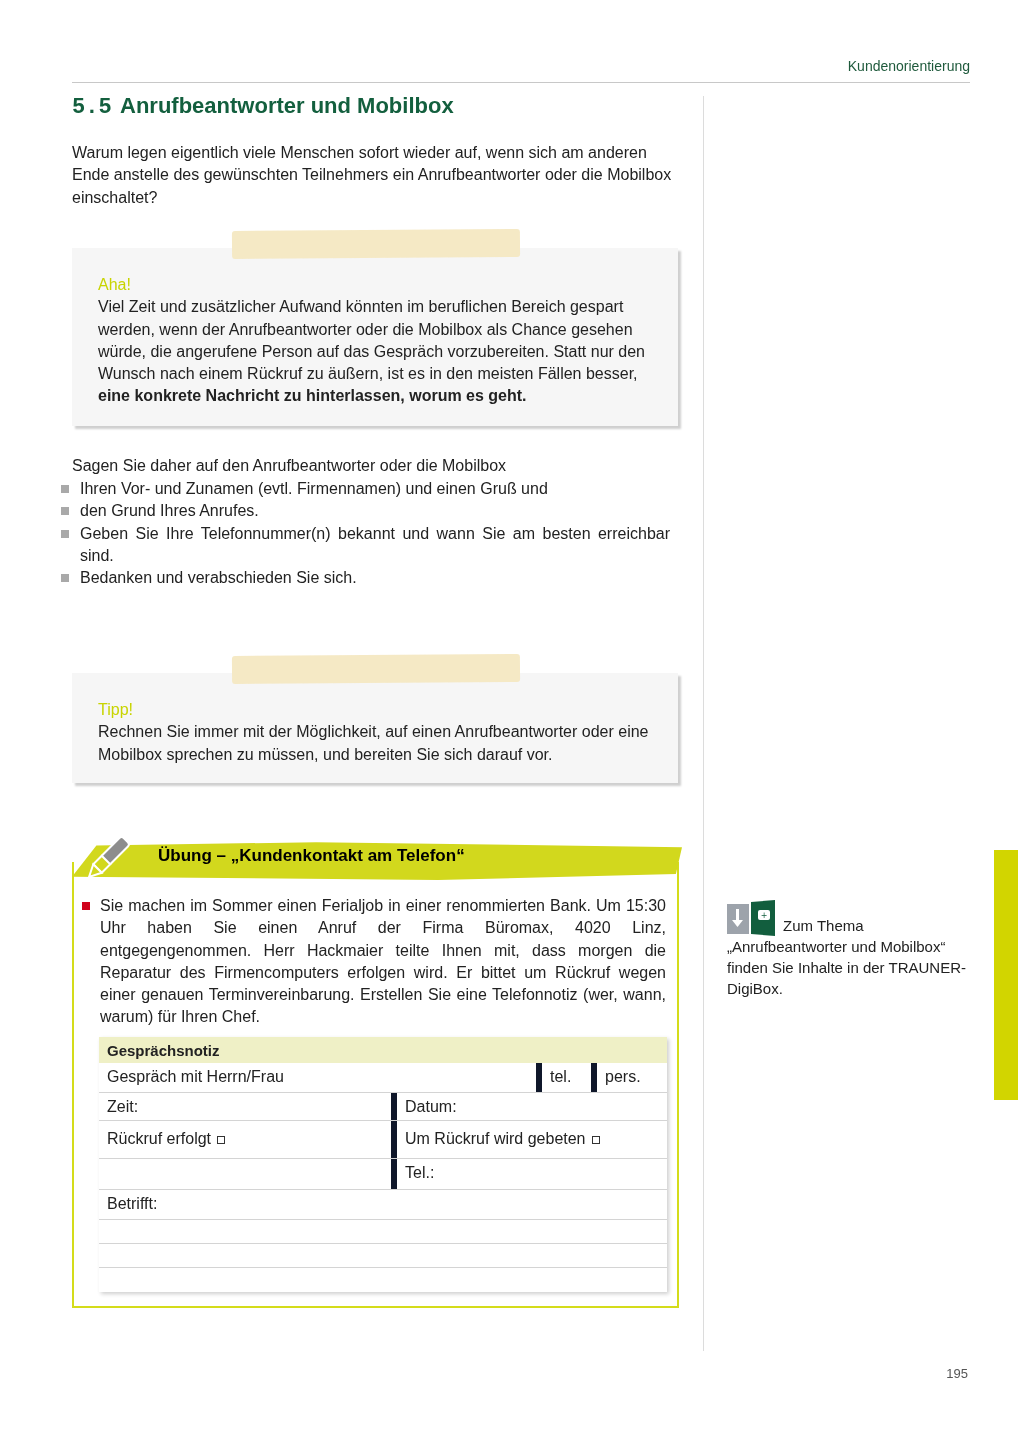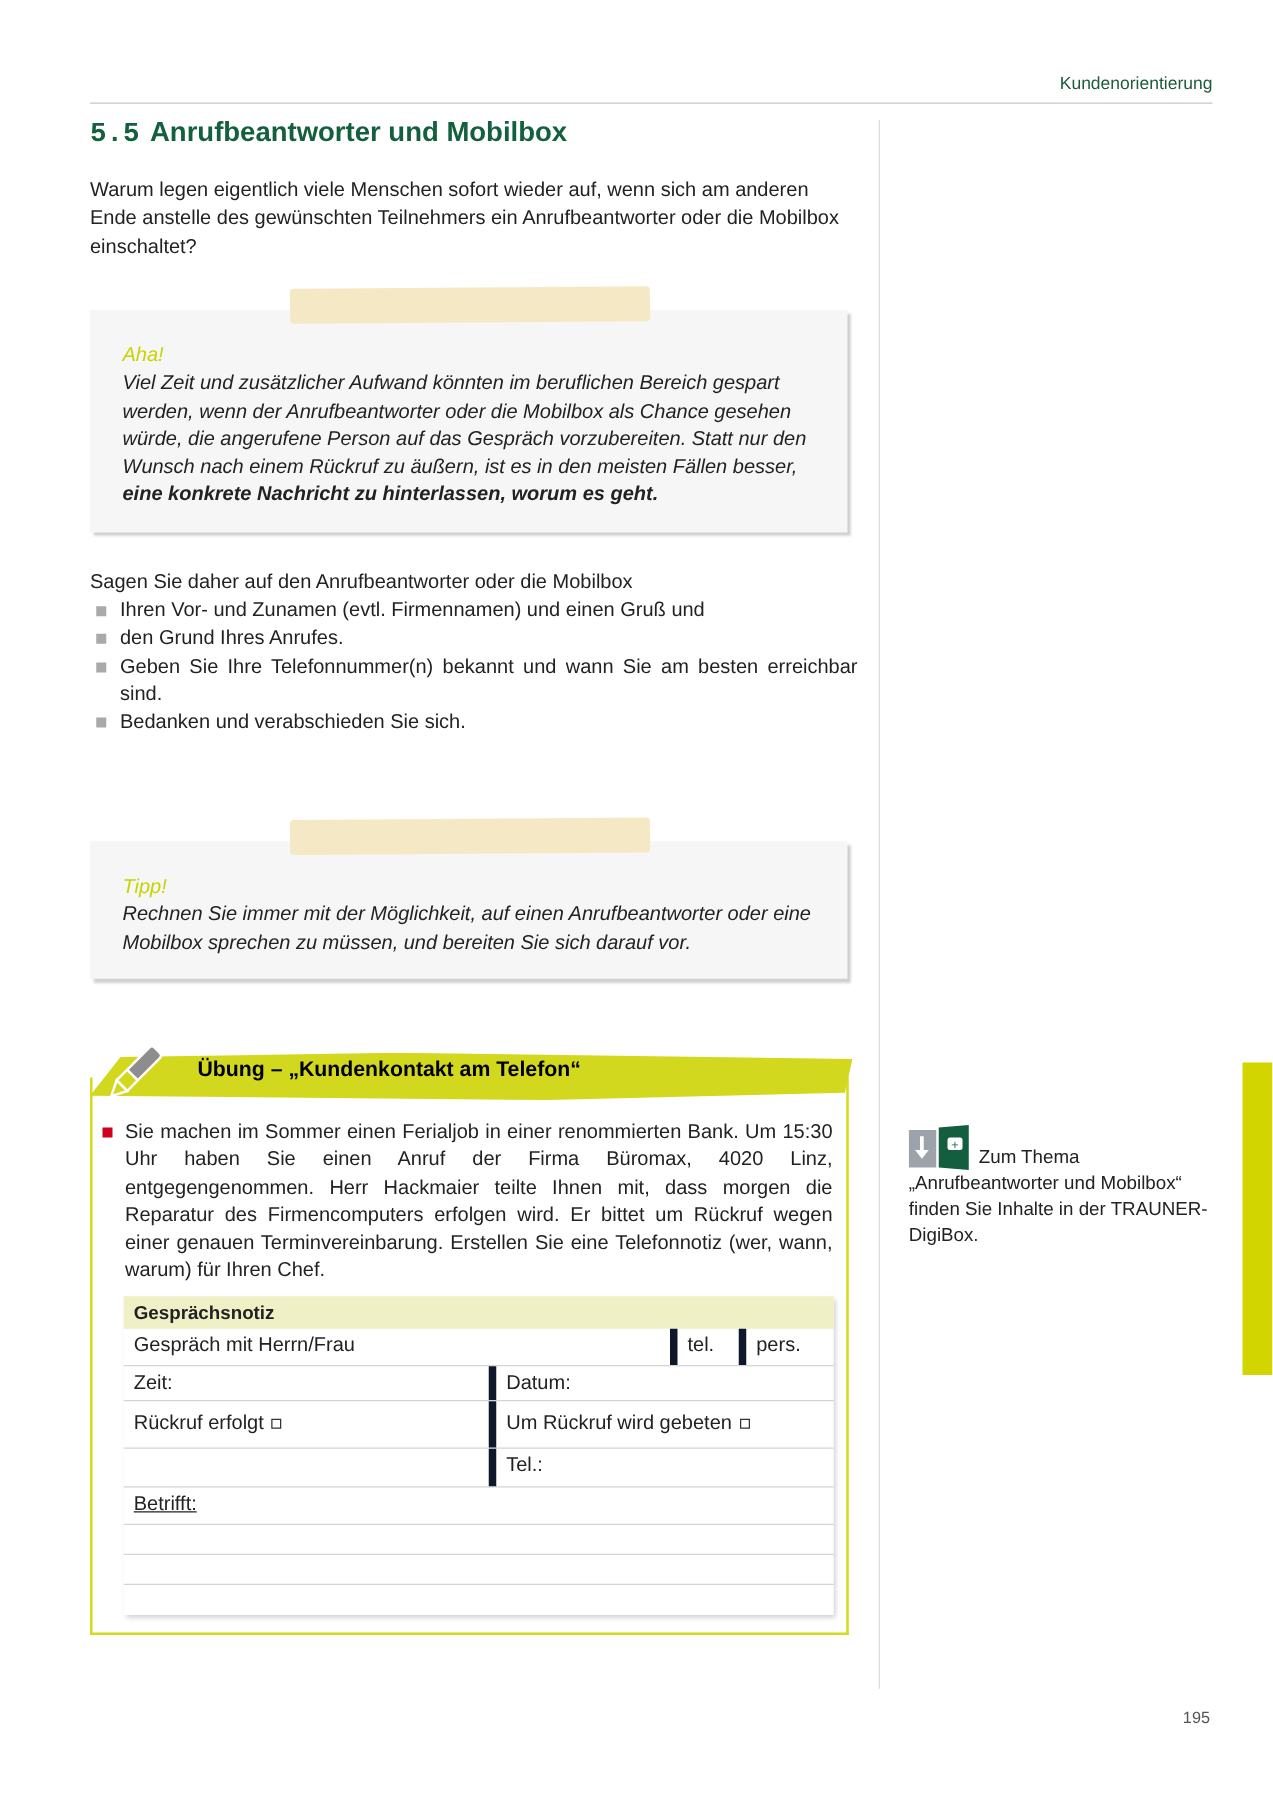--- a/index.html
+++ b/index.html
@@ -12,26 +12,26 @@
 
   .section-title { position: absolute; left: 72px; top: 93px; font-size: 22px; font-weight: bold; color: #135f3e; }
   .section-title .num { display: inline-block; width: 48px; font-family: Liberation Mono, monospace; }
 
   .body-text { font-size: 16px; line-height: 22.3px; color: #222; }
   .intro { position: absolute; left: 72px; top: 142px; width: 608px; }
 
   .note { position: absolute; left: 72px; width: 606px; background: #f6f6f6; box-shadow: 3px 3px 2px #cfcfcf; }
   .note .tape { position: absolute; left: 160px; top: -18px; width: 288px; height: 28px; background: #f4e8c2; opacity: .95; border-radius: 3px; transform: rotate(-.4deg); }
   .note .label { font-size: 16px; color: #c8d400; }
-  .note .content { padding: 26px 26px 22px 26px; font-style: italic; }
+  .note .content { padding: 26px 26px 22px 26px; }
   .aha { top: 248px; height: 178px; }
   .tipp { top: 673px; height: 110px; }
 
   .list-intro { position: absolute; left: 72px; top: 455px; width: 610px; }
-  .bullets { position: absolute; left: 76px; top: 478px; width: 610px; list-style: none; }
+  .bullets { position: absolute; left: 60px; top: 478px; width: 610px; list-style: none; }
   .bullets li { position: relative; padding-left: 20px; text-align: justify; }
   .bullets li .sq { position: absolute; left: 1px; top: 7px; width: 8px; height: 8px; background: #a9a9a9; }
 
   .exercise { position: absolute; left: 72px; top: 862px; width: 607px; height: 446px; border: 2px solid #d4dc1a; border-top: none; }
   .exercise-banner { position: absolute; left: 72px; top: 838px; width: 610px; height: 42px; background: #d2d81d; clip-path: polygon(4% 18%, 40% 10%, 100% 22%, 99% 86%, 60% 100%, 0% 92%); }
   .exercise-title { position: absolute; left: 158px; top: 846px; font-size: 17px; font-weight: bold; color: #000000; }
   .pen-icon { position: absolute; left: 80px; top: 834px; width: 52px; height: 52px; }
 
   .task { position: absolute; left: 100px; top: 895px; width: 566px; text-align: justify; }
   .task .sq { position: absolute; left: -18px; top: 7px; width: 8px; height: 8px; background: #d0021b; }
@@ -111,21 +111,21 @@
     <div class="cell" style="flex:1;"><span>Datum:</span></div>
   </div>
   <div class="row" style="height:38px;">
     <div class="cell" style="width:298px;padding-top:9px;"><span>Rückruf erfolgt</span><span class="chk"></span></div>
     <div class="cell" style="flex:1;padding-top:9px;"><span>Um Rückruf wird gebeten</span><span class="chk"></span></div>
   </div>
   <div class="row" style="height:31px;">
     <div class="cell" style="width:298px;"></div>
     <div class="cell" style="flex:1;"><span>Tel.:</span></div>
   </div>
-  <div class="row" style="height:30px;text-decoration:underline;">
+  <div class="row" style="height:30px;">
     <div class="cell" style="flex:1;"><span>Betrifft:</span></div>
   </div>
   <div class="row" style="height:24px;"></div>
   <div class="row" style="height:24px;"></div>
   <div class="row" style="height:24px;border-bottom:none;"></div>
 </div>
 
 <div class="side-note">
   <svg class="digibox-icon" viewBox="0 0 50 36">
     <rect x="0" y="4" width="22" height="30" fill="#9da3ab"></rect>

